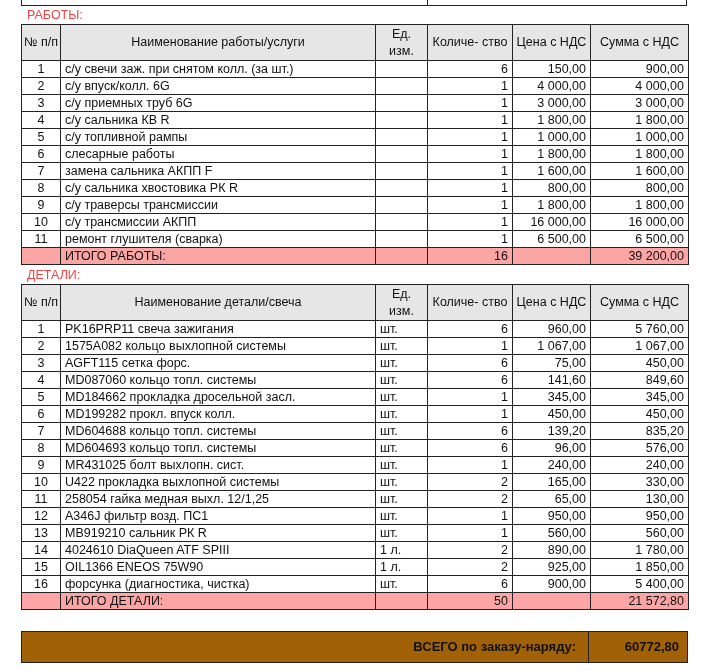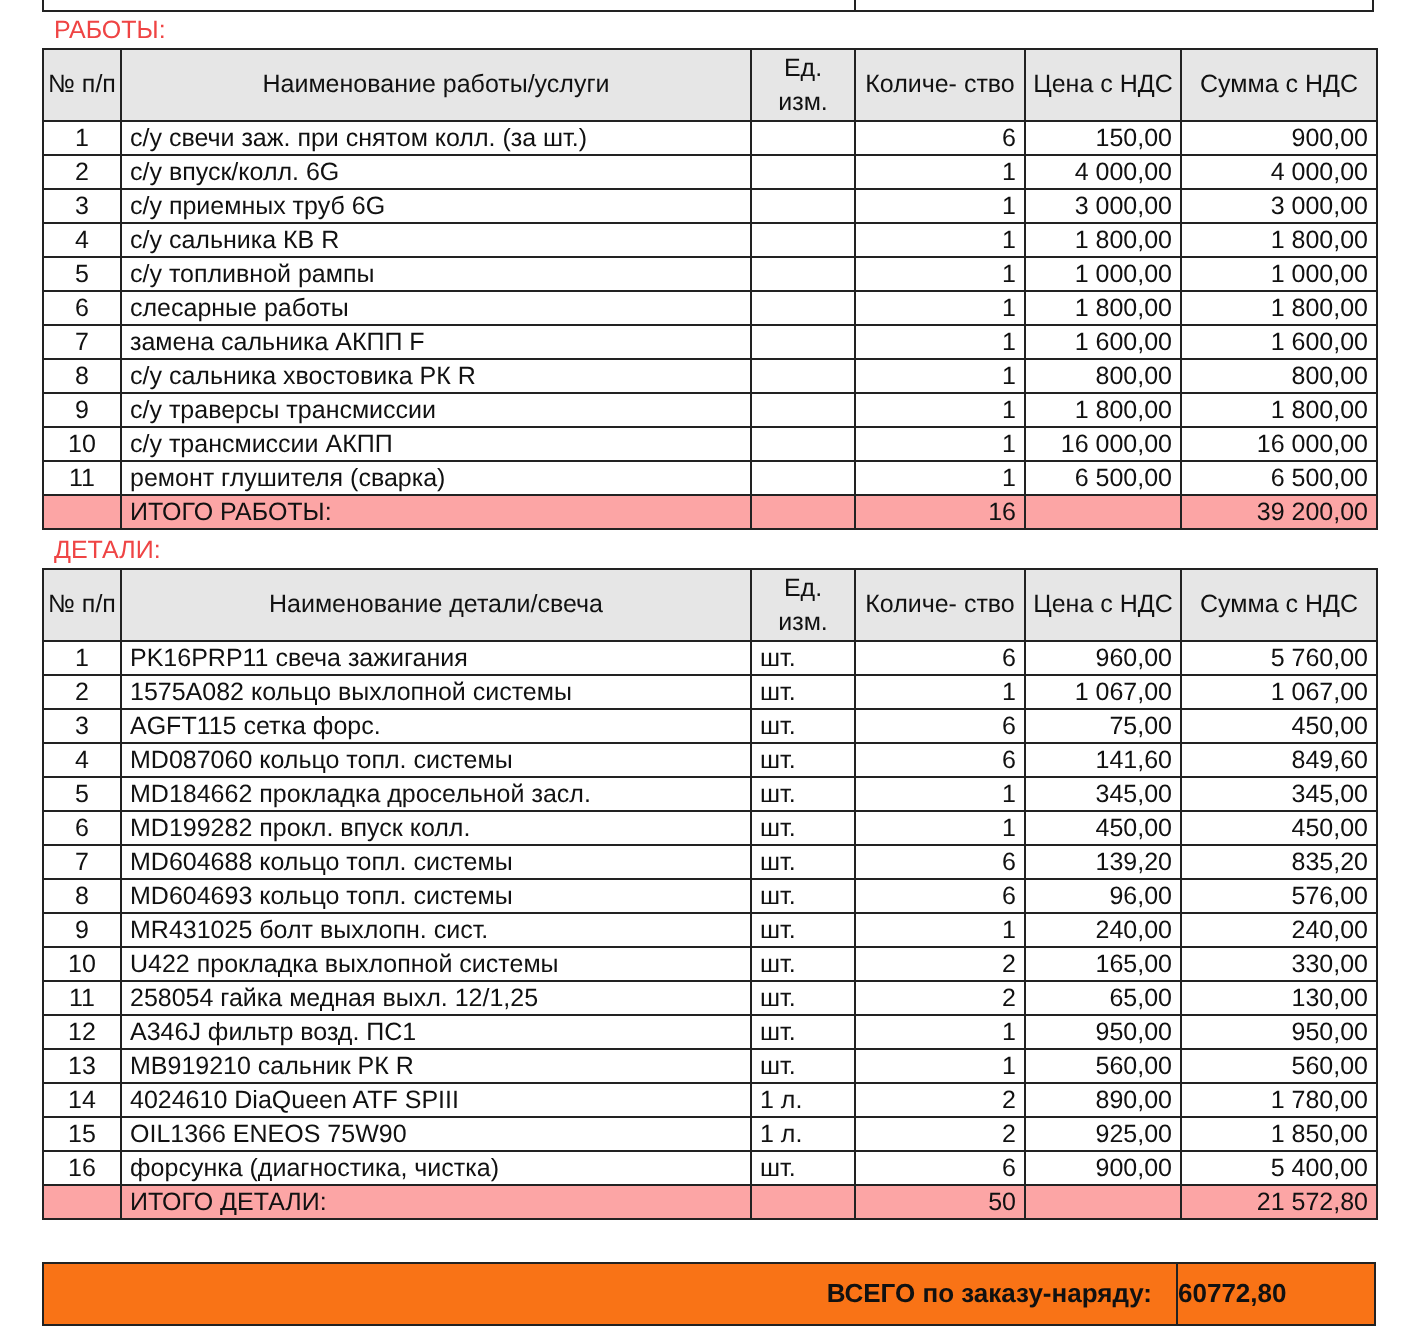--- a/index.html
+++ b/index.html
@@ -35,25 +35,25 @@
   .c-right { text-align: right; }
   tr.total td { background: #fca5a5; }
   .col-n { width: 39px; }
   .col-name { width: 315px; }
   .col-unit { width: 52px; }
   .col-qty { width: 85px; }
   .col-price { width: 78px; }
   .col-sum { width: 98px; }
   .grand {
     position: absolute; left: 21px; top: 631px; width: 667px; height: 32px;
-    border: 1.5px solid #222; box-sizing: border-box; background: #f97316;
+    border: 1.5px solid #222; box-sizing: border-box; background: #a16207;
     display: flex; font-weight: bold; font-size: 13px;
   }
   .grand .lbl { flex: 1; text-align: right; padding-right: 12px; line-height: 30px; border-right: 1.5px solid #222; }
-  .grand .val { width: 98px; padding-right: 8px; line-height: 30px; box-sizing: border-box; }
+  .grand .val { width: 98px; text-align: right; padding-right: 8px; line-height: 30px; box-sizing: border-box; }
 </style>
 </head>
 <body>
 
 <div class="top-strip">
   <div class="divider"></div>
 </div>
 
 <div class="section-label" style="top:8px;">РАБОТЫ:</div>
 

